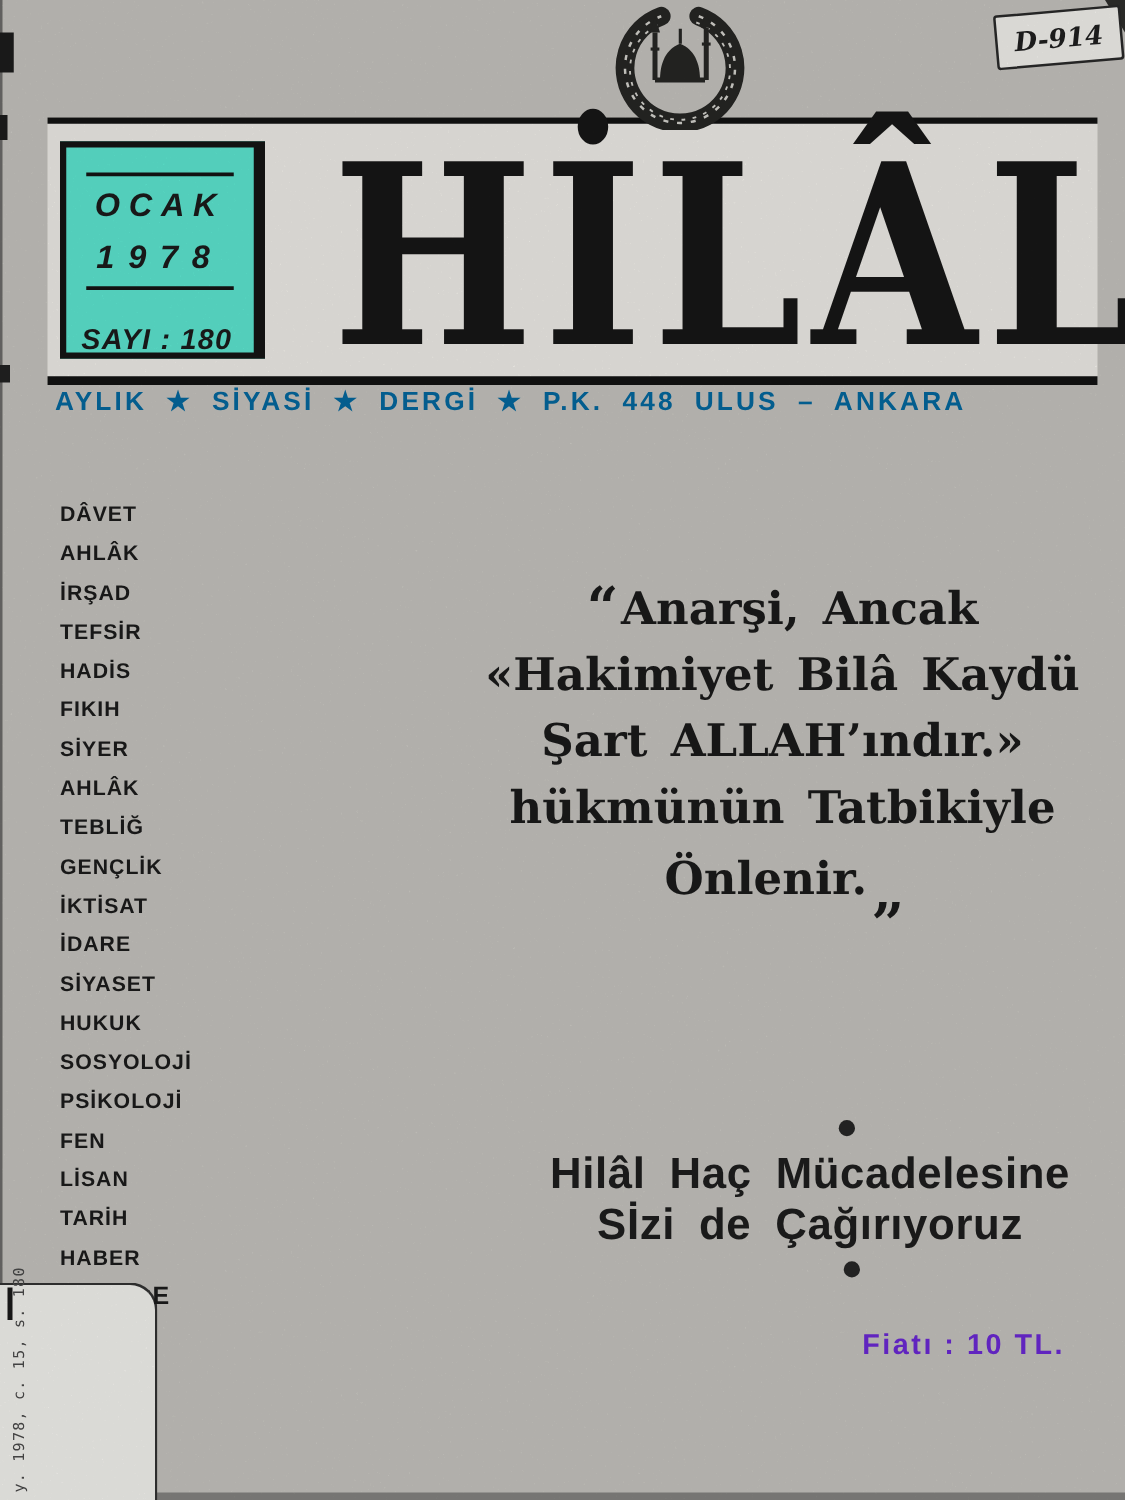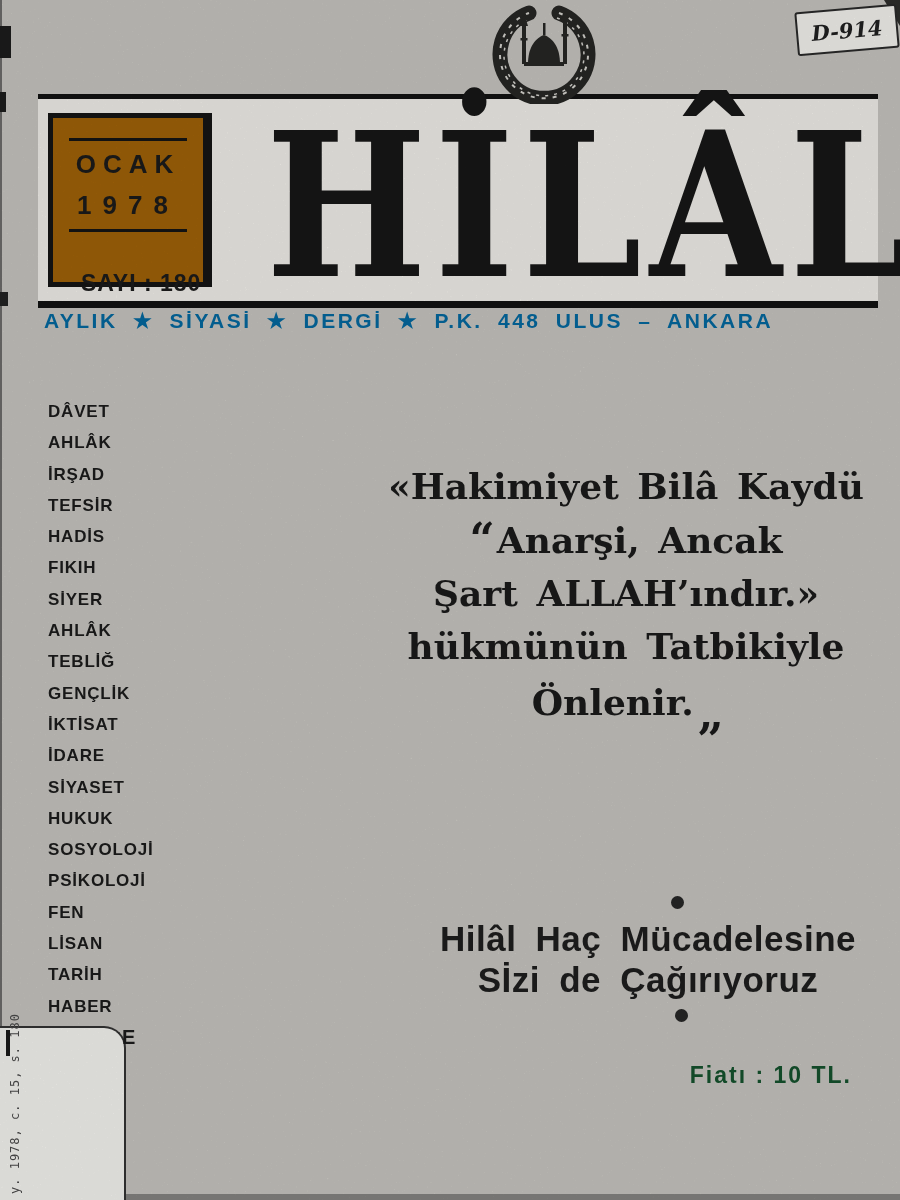--- a/index.html
+++ b/index.html
@@ -25,28 +25,29 @@
   }
   
   .emblem{position:absolute;left:478px;top:2px;width:132px;height:102px;z-index:5;}
   
   .band{
     position:absolute;left:38px;top:94px;width:840px;height:202px;z-index:4;
     background:#f3f1ec;border-top:5px solid #121212;border-bottom:7px solid #121212;
   }
   .ocak-box{
     position:absolute;left:10px;top:14px;width:150px;height:164px;
-    border:5px solid #141414;border-right-width:9px;background:#a16207;
+    border:5px solid #141414;border-right-width:9px;background:#5eead4;
     text-align:center;
+    font-style:italic;
   }
   .ocak-rule{width:118px;height:3px;background:#141414;margin:0 auto;}
   .r1{margin-top:20px;}
   .ocak-month{font-size:26px;font-weight:bold;letter-spacing:7px;margin-top:8px;}
   .ocak-year{font-size:26px;font-weight:bold;letter-spacing:11px;margin:10px 0 8px 0;}
-  .ocak-issue{font-size:23px;font-weight:bold;letter-spacing:1px;margin-top:38px;text-align:left;padding-left:28px;}
+  .ocak-issue{font-size:23px;font-weight:bold;letter-spacing:1px;margin-top:26px;text-align:left;padding-left:12px;}
   .title{
     position:absolute;left:228px;top:24px;width:608px;
     font-family:"DejaVu Serif",serif;font-weight:bold;font-size:170px;line-height:140px;
     letter-spacing:8px;color:#161616;transform:scaleY(1.18);transform-origin:top left;
     white-space:nowrap;
   }
   
   .tagline{
     position:absolute;left:44px;top:309px;width:820px;z-index:4;
     font-size:21px;font-weight:bold;letter-spacing:2.5px;word-spacing:7px;color:#0369a1;
@@ -68,21 +69,21 @@
   .dot-top{left:671px;top:896px;}
   .dot-bottom{left:675px;top:1009px;}
   .cta{
     position:absolute;left:408px;top:918px;width:480px;z-index:4;
     font-size:35px;font-weight:bold;line-height:41px;text-align:center;
     color:#1d1d1d;word-spacing:9px;letter-spacing:.5px;
   }
   
   .price{
     position:absolute;left:560px;top:1062px;width:292px;z-index:4;
-    font-size:23px;font-weight:bold;letter-spacing:2px;text-align:right;color:#14532d;
+    font-size:23px;font-weight:bold;letter-spacing:2px;text-align:right;color:#6d28d9;
   }
   
   .libbox{
     position:absolute;left:-6px;top:1026px;width:130px;height:184px;z-index:7;
     background:#f8f7f3;border-top:2px solid #333;border-right:2px solid #333;
     border-top-right-radius:22px;
   }
   .lib-notch{position:absolute;left:6px;top:1030px;width:4px;height:26px;background:#1a1a1a;z-index:8;}
   .stamp{position:absolute;height:22px;top:8px;opacity:.85;
     background:repeating-linear-gradient(135deg,#8c8c8a 0 2px,#dddcd8 2px 4px);}
@@ -158,22 +159,22 @@
     <li>SOSYOLOJİ</li>
     <li>PSİKOLOJİ</li>
     <li>FEN</li>
     <li>LİSAN</li>
     <li>TARİH</li>
     <li>HABER</li>
   </ul>
   <div class="partial-e">E</div>
 
   <div class="quote">
+    <div><span class="qopen">“</span><span>Anarşi, Ancak</span></div>
     <div>«Hakimiyet Bilâ Kaydü</div>
-    <div><span class="qopen">“</span><span>Anarşi, Ancak</span></div>
     <div>Şart ALLAH’ındır.»</div>
     <div>hükmünün Tatbikiyle</div>
     <div><span>Önlenir.</span><span class="qclose">„</span></div>
   </div>
 
   <div class="dot dot-top"></div>
   <div class="cta">
     <div>Hilâl Haç Mücadelesine</div>
     <div>Sİzi de Çağırıyoruz</div>
   </div>

